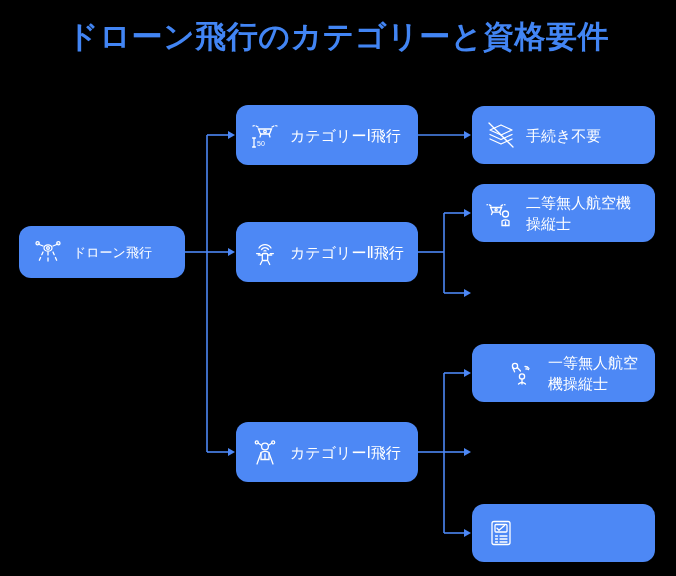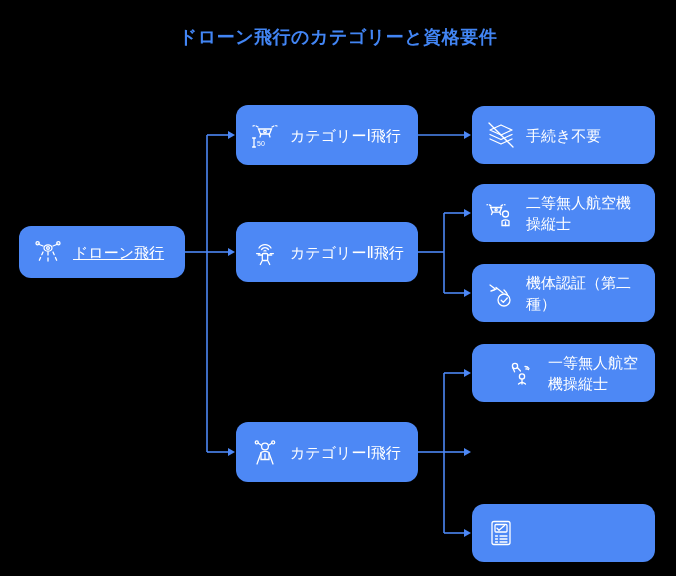--- a/index.html
+++ b/index.html
@@ -20,21 +20,21 @@
     height: 576px;
     background: #000000;
   }
   #title {
     position: absolute;
     left: 0;
     top: 22px;
     width: 676px;
     text-align: center;
     color: #4285f4;
-    font-size: 18px;
+    font-size: 31px;
     font-weight: bold;
     letter-spacing: 0.5px;
     line-height: 30px;
     white-space: nowrap;
   }
   svg.links {
     position: absolute;
     left: 0;
     top: 0;
     width: 676px;
@@ -72,21 +72,21 @@
     color: #ffffff;
     word-break: break-all;
   }
   
   .node.root {
     left: 19px;
     top: 226px;
     width: 166px;
     height: 52px;
   }
-  .node.root .lbl { font-size: 15px; text-decoration: underline; }
+  .node.root .lbl { font-size: 13px; }
   
   .node.cat {
     left: 236px;
     width: 182px;
     height: 60px;
   }
   .node.cat1 { top: 105px; }
   .node.cat2 { top: 222px; }
   .node.cat3 { top: 422px; }
   
@@ -225,33 +225,20 @@
       <svg width="32" height="32" viewBox="0 0 32 32" fill="none" stroke="#ffffff" stroke-width="1.3" stroke-linecap="round" stroke-linejoin="round">
         <path d="M16 6 L27 11 L16 16 L5 11 Z"></path>
         <path d="M5 15.5 L16 20.5 L27 15.5"></path>
         <path d="M5 20 L16 25 L27 20"></path>
         <path d="M4 4 L28 28"></path>
       </svg>
     </span>
     <span class="lbl">手続き不要</span>
   </div>
 
-  <div class="node leaf leaf-y2">
-    <span class="ico">
-      <svg width="32" height="32" viewBox="0 0 32 32" fill="none" stroke="#ffffff" stroke-width="1.3" stroke-linecap="round" stroke-linejoin="round">
-        <path d="M5 8 q2.4 1.6 4.6 3.6"></path>
-        <path d="M6 14 q3 -0.6 6 -2.6"></path>
-        <path d="M11 10.5 l7 5.4"></path>
-        <path d="M19 13 q2.4 2.2 3.4 4.4"></path>
-        <circle cx="19" cy="23" r="6"></circle>
-        <path d="M16.2 23.2 l2.1 2.2 l4 -4.4"></path>
-      </svg>
-    </span>
-    <span class="lbl">機体認証（第二種）</span>
-  </div>
 
   <div class="node leaf leaf-y3">
     <span class="ico">
       <svg width="32" height="32" viewBox="0 0 32 32" fill="none" stroke="#ffffff" stroke-width="1.3" stroke-linecap="round">
         <circle cx="8" cy="9" r="2.6"></circle>
         <path d="M10.3 10.5 L13.5 14 M5.7 10.5 L7.6 14.8"></path>
         <path d="M18 9.5 q2.6 0 4 2"></path>
         <path d="M19 12 q1.6 -0.4 2.6 0.6"></path>
         <circle cx="15" cy="19.5" r="2.6"></circle>
         <path d="M11.5 27 q3.5 -3 7 0"></path>

